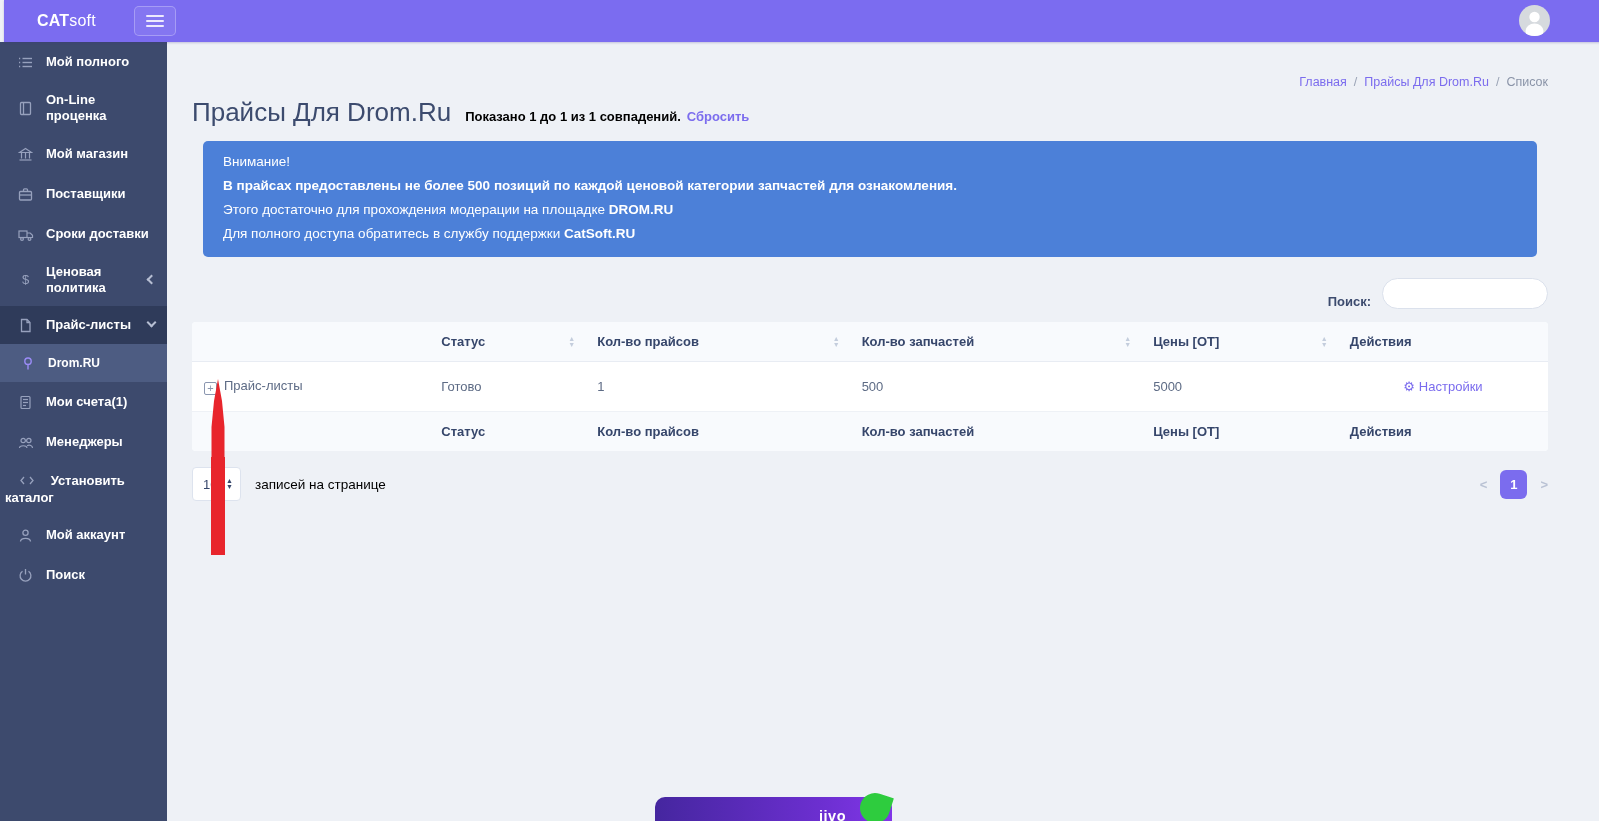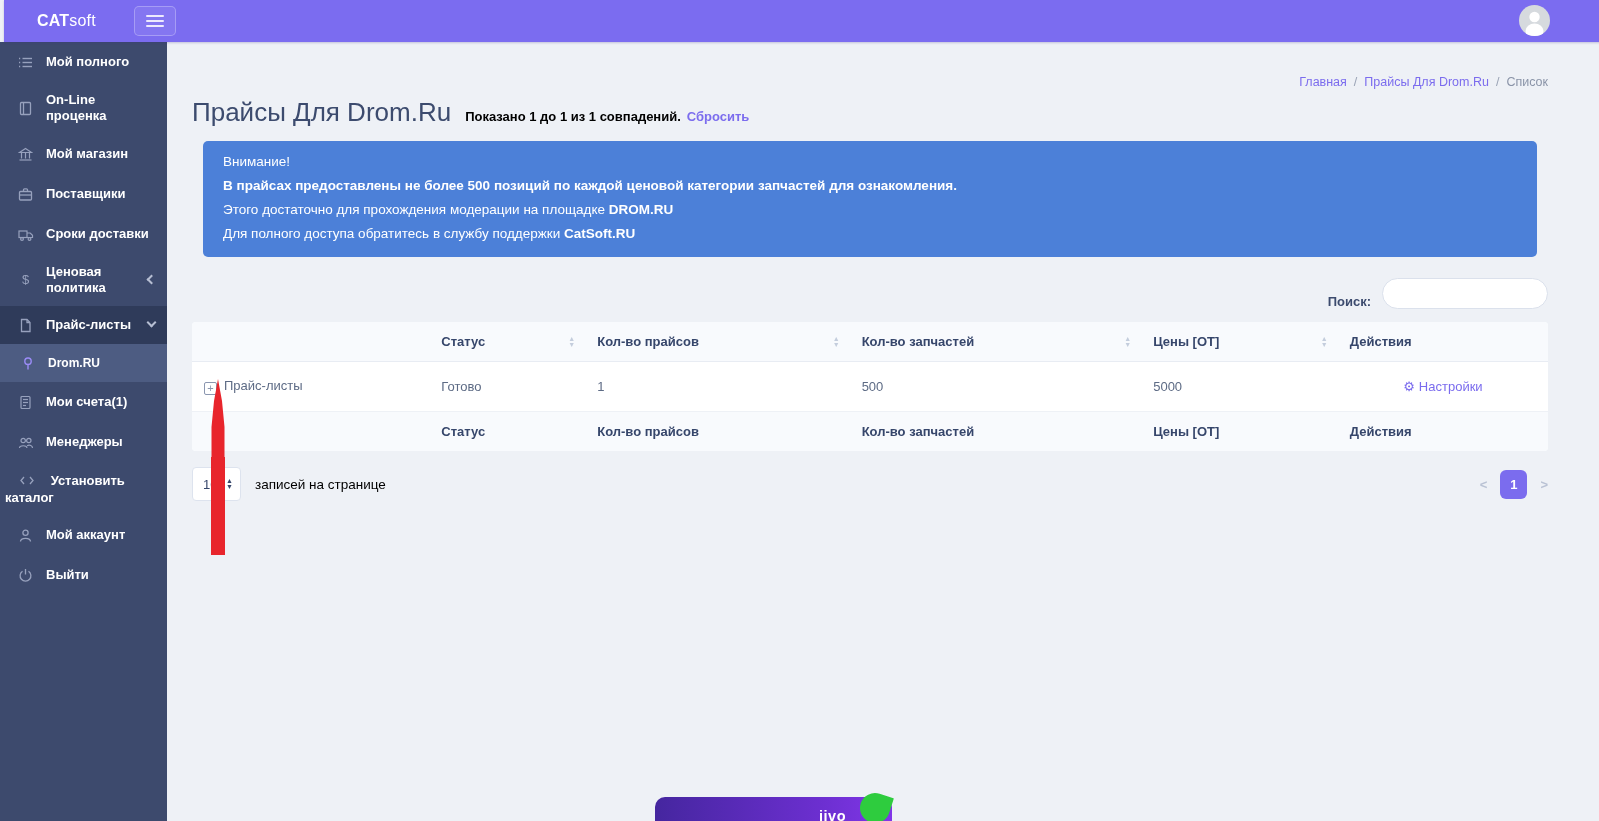--- a/index.html
+++ b/index.html
@@ -242,21 +242,21 @@
   </div>
   <div class="side-item">
     <span class="ic">
         <svg width="15" height="15" viewBox="0 0 15 15">
           <g stroke="currentColor" stroke-width="1.3" fill="none">
             <path d="M10.5 3.2 a5.4 5.4 0 1 1 -6 0"></path>
             <line x1="7.5" y1="1" x2="7.5" y2="6.5"></line>
           </g>
         </svg>
       </span>
-    <span class="lbl">Выйти</span>
+    <span class="lbl">Поиск</span>
   </div>
 </div>
 
 <div class="main">
 
   <div class="breadcrumb">
     <a>Главная</a><span class="sep">/</span><a>Прайсы Для Drom.Ru</a><span class="sep">/</span><span>Список</span>
   </div>
 
   <div class="title-row">

